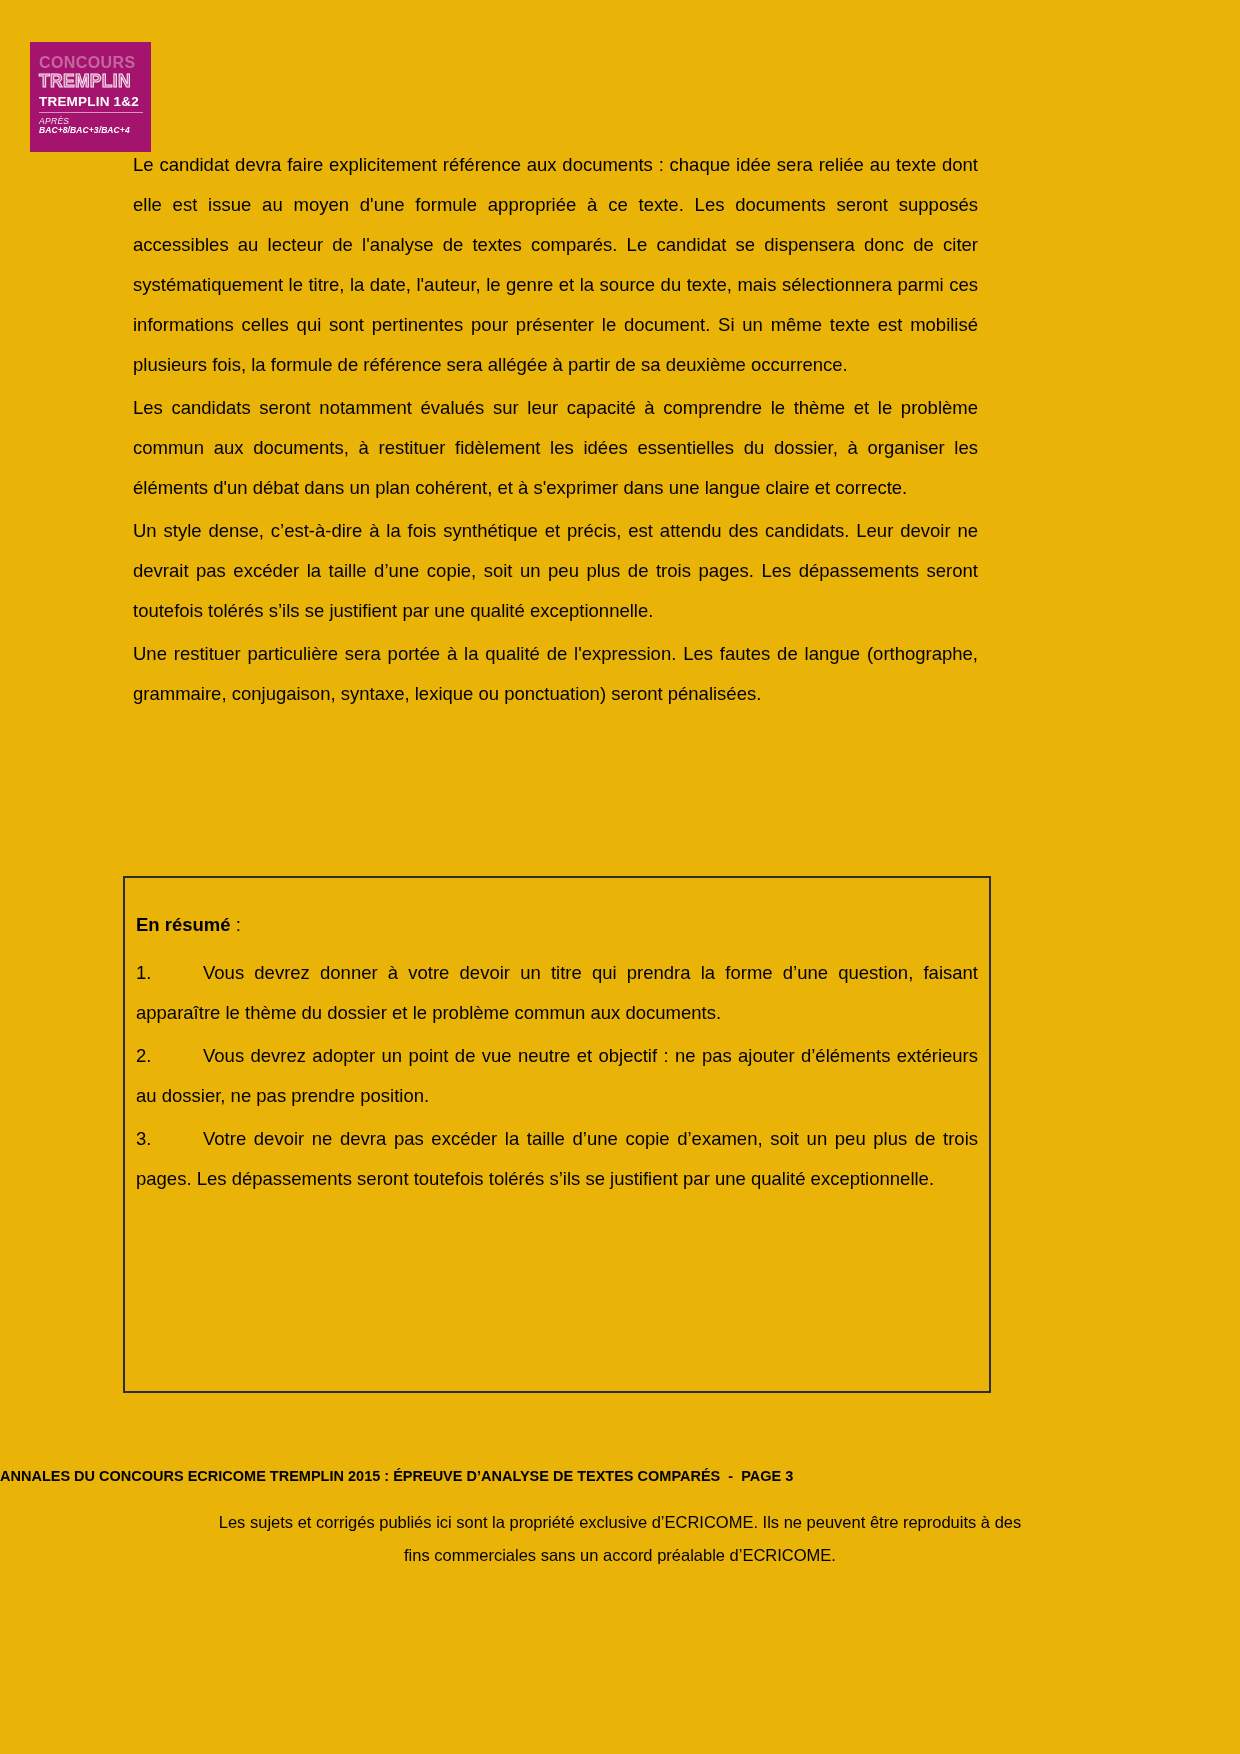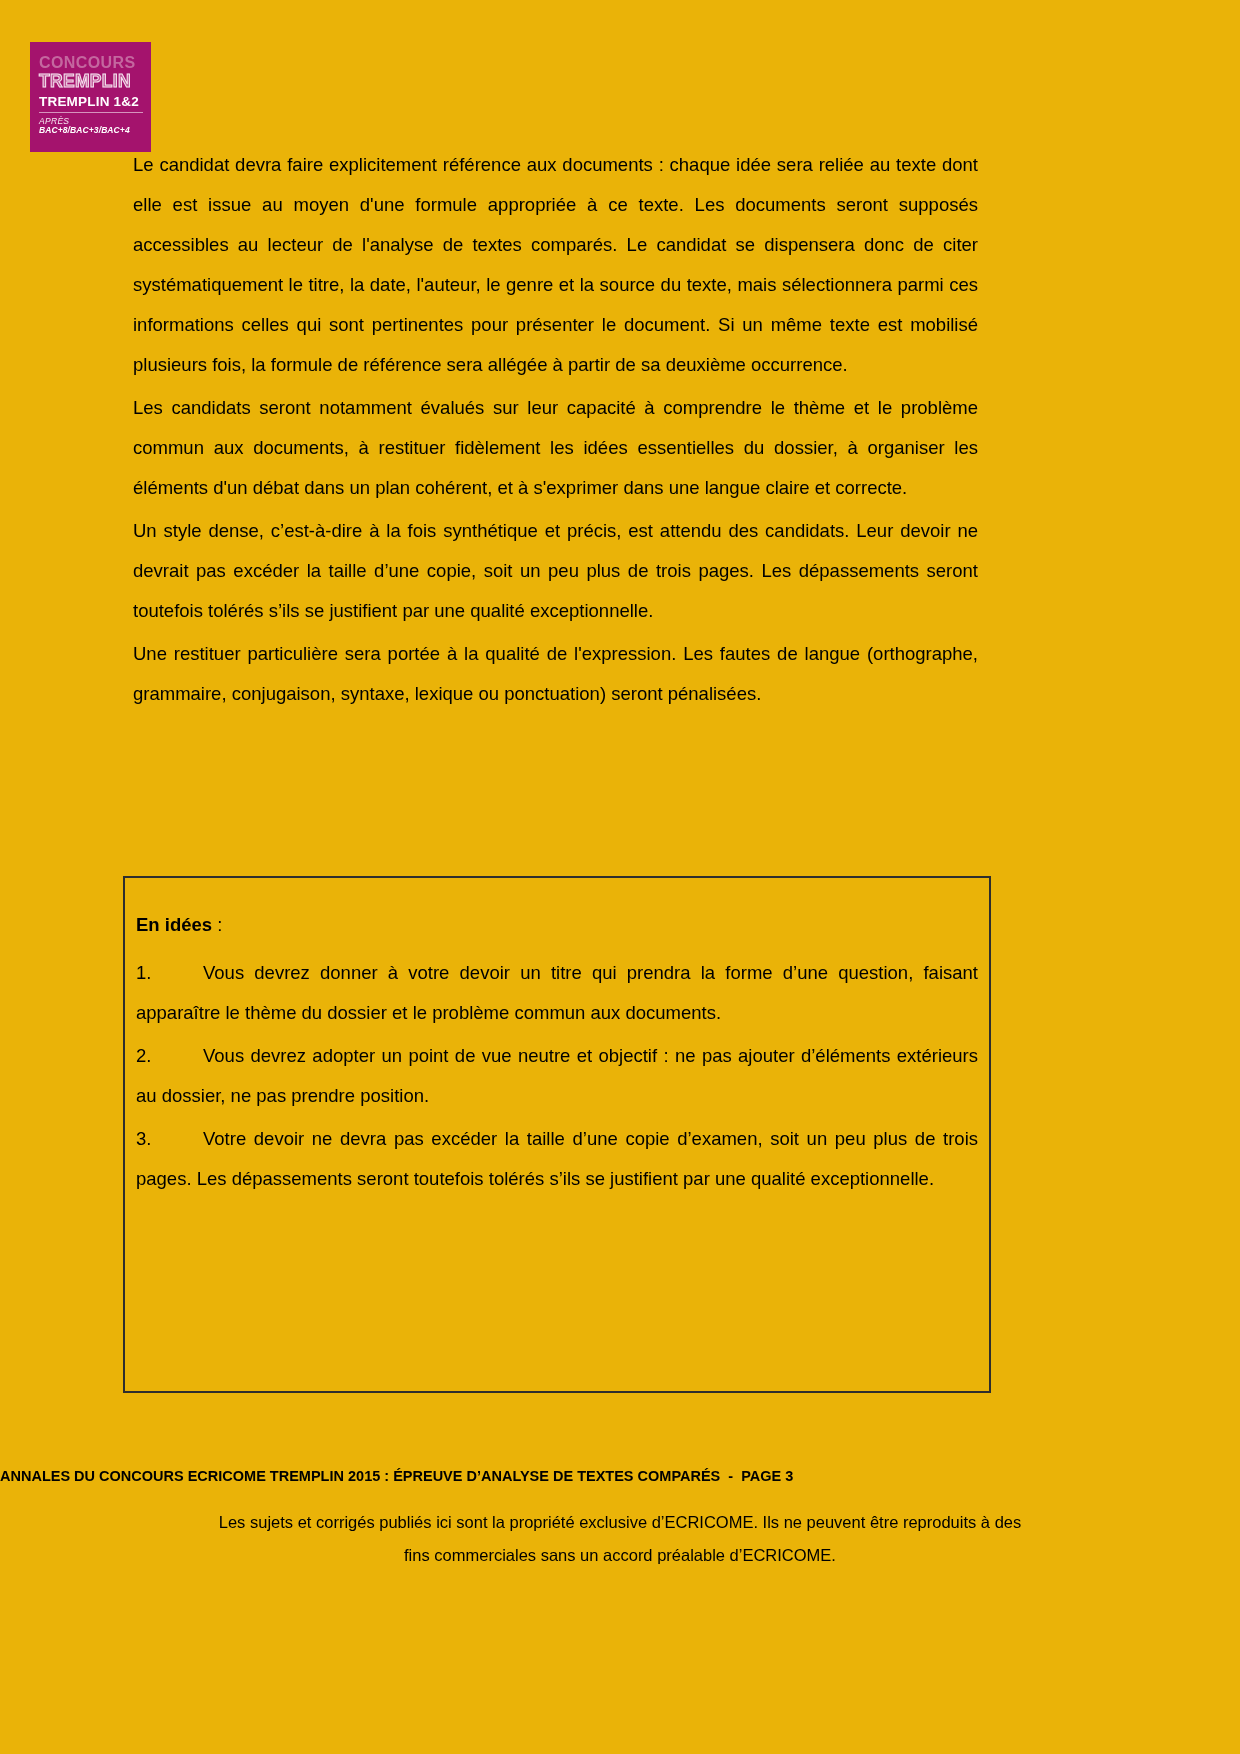--- a/index.html
+++ b/index.html
@@ -103,21 +103,21 @@
   </div>
 
   <div class="content">
     <p>Le candidat devra faire explicitement référence aux documents : chaque idée sera reliée au texte dont elle est issue au moyen d'une formule appropriée à ce texte. Les documents seront supposés accessibles au lecteur de l'analyse de textes comparés. Le candidat se dispensera donc de citer systématiquement le titre, la date, l'auteur, le genre et la source du texte, mais sélectionnera parmi ces informations celles qui sont pertinentes pour présenter le document. Si un même texte est mobilisé plusieurs fois, la formule de référence sera allégée à partir de sa deuxième occurrence.</p>
     <p>Les candidats seront notamment évalués sur leur capacité à comprendre le thème et le problème commun aux documents, à restituer fidèlement les idées essentielles du dossier, à organiser les éléments d'un débat dans un plan cohérent, et à s'exprimer dans une langue claire et correcte.</p>
     <p>Un style dense, c’est-à-dire à la fois synthétique et précis, est attendu des candidats. Leur devoir ne devrait pas excéder la taille d’une copie, soit un peu plus de trois pages. Les dépassements seront toutefois tolérés s’ils se justifient par une qualité exceptionnelle.</p>
     <p>Une restituer particulière sera portée à la qualité de l'expression. Les fautes de langue (orthographe, grammaire, conjugaison, syntaxe, lexique ou ponctuation) seront pénalisées.</p>
   </div>
 
   <div class="summary-box">
-    <p class="box-title"><span class="bold">En idées</span><span> :</span></p>
+    <p class="box-title"><span class="bold">En résumé</span><span> :</span></p>
 
     <p class="item"><span class="num">1.</span><span>Vous devrez donner à votre devoir un titre qui prendra la forme d’une question, faisant apparaître le thème du dossier et le problème commun aux documents.</span></p>
 
     <p class="item"><span class="num">2.</span><span>Vous devrez adopter un point de vue neutre et objectif : ne pas ajouter d’éléments extérieurs au dossier, ne pas prendre position.</span></p>
 
     <p class="item"><span class="num">3.</span><span>Votre devoir ne devra pas excéder la taille d’une copie d’examen, soit un peu plus de trois pages. Les dépassements seront toutefois tolérés s’ils se justifient par une qualité exceptionnelle.</span></p>
 
   </div>
 
   <div class="annales">ANNALES DU CONCOURS ECRICOME TREMPLIN 2015 : ÉPREUVE D’ANALYSE DE TEXTES COMPARÉS  -  PAGE 3</div>

